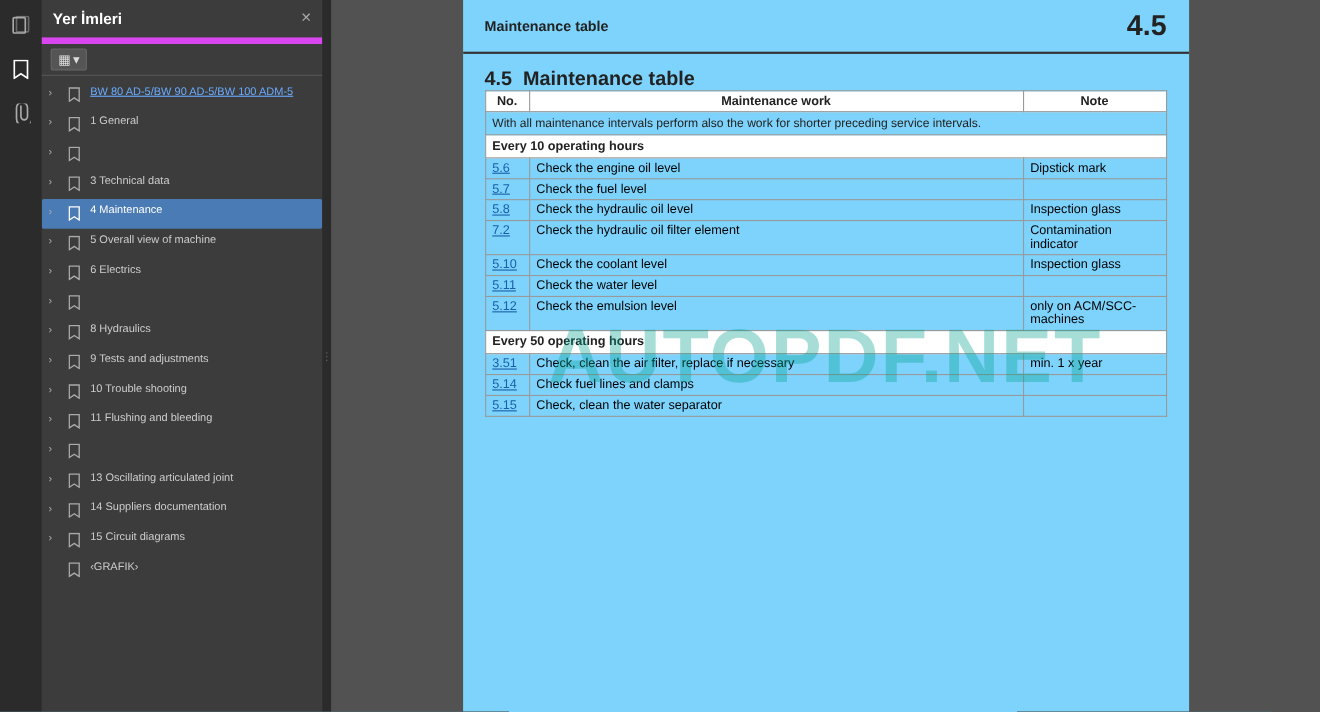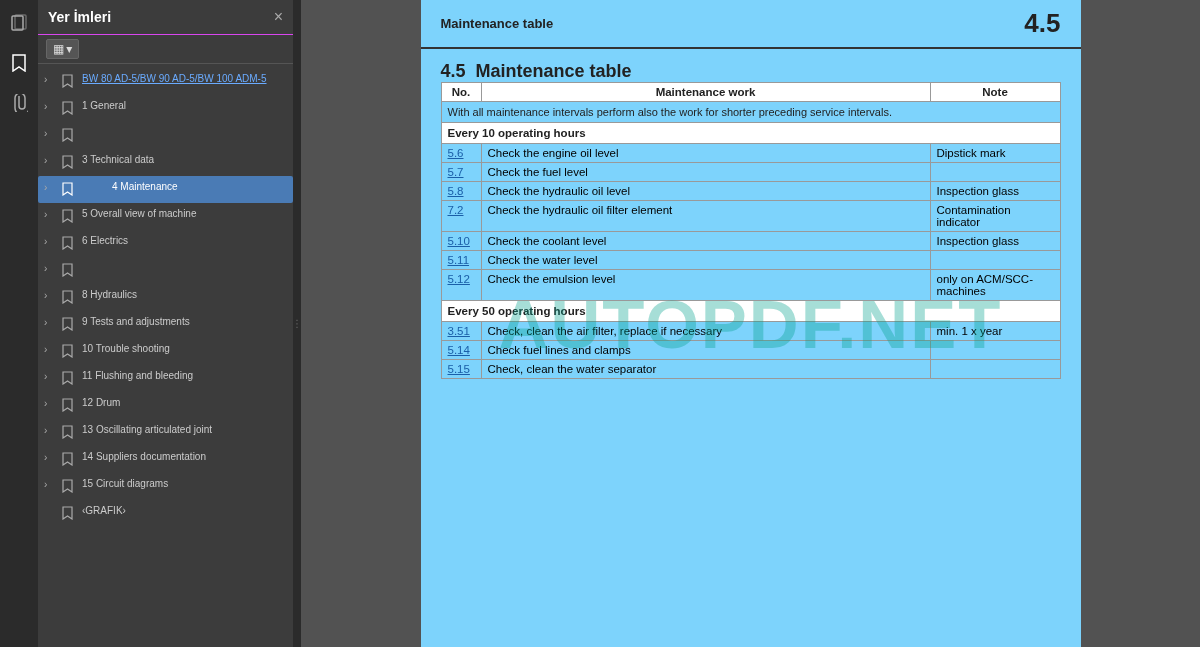--- a/index.html
+++ b/index.html
@@ -30,21 +30,21 @@
       display: flex;
       flex-direction: column;
       color: #ddd;
       font-size: 13px;
     }
     .panel-header {
       display: flex;
       align-items: center;
       justify-content: space-between;
       padding: 8px 10px;
-      border-bottom: 1px solid #d946ef;
+      border-bottom: 6px solid #d946ef;
     }
     .panel-title {
       font-size: 14px;
       font-weight: bold;
       color: #fff;
     }
     .panel-close {
       cursor: pointer;
       color: #aaa;
       font-size: 16px;
@@ -77,21 +77,21 @@
 
     .bookmark-item {
       display: flex;
       align-items: flex-start;
       padding: 4px 6px;
       cursor: pointer;
       border-radius: 2px;
       min-height: 26px;
     }
     .bookmark-item.active { background: #4a7bb5; color: #fff; }
-    .bookmark-item.active .bm-label { color: #fff; margin-left: 30px; }
+    .bookmark-item.active .bm-label { color: #fff; }
 
     .bm-arrow {
       width: 14px; min-width: 14px;
       font-size: 10px;
       color: #aaa;
       margin-top: 2px;
       cursor: pointer;
     }
     .bm-icon {
       width: 16px; min-width: 16px;
@@ -335,21 +335,20 @@
         <span class="bm-icon"><svg width="11" height="14" viewBox="0 0 11 14" fill="none" stroke="currentColor" stroke-width="1.2">
             <path d="M1 1h9v12l-4.5-3L1 13V1z"></path>
           </svg></span>
         <span class="bm-label">11 Flushing and bleeding</span>
       </div>
       <div class="bookmark-item">
         <span class="bm-arrow">›</span>
         <span class="bm-icon"><svg width="11" height="14" viewBox="0 0 11 14" fill="none" stroke="currentColor" stroke-width="1.2">
             <path d="M1 1h9v12l-4.5-3L1 13V1z"></path>
           </svg></span>
-        <span class="bm-label">12 Drum</span>
       </div>
       <div class="bookmark-item">
         <span class="bm-arrow">›</span>
         <span class="bm-icon"><svg width="11" height="14" viewBox="0 0 11 14" fill="none" stroke="currentColor" stroke-width="1.2">
             <path d="M1 1h9v12l-4.5-3L1 13V1z"></path>
           </svg></span>
         <span class="bm-label">13 Oscillating articulated joint</span>
       </div>
       <div class="bookmark-item">
         <span class="bm-arrow">›</span>

